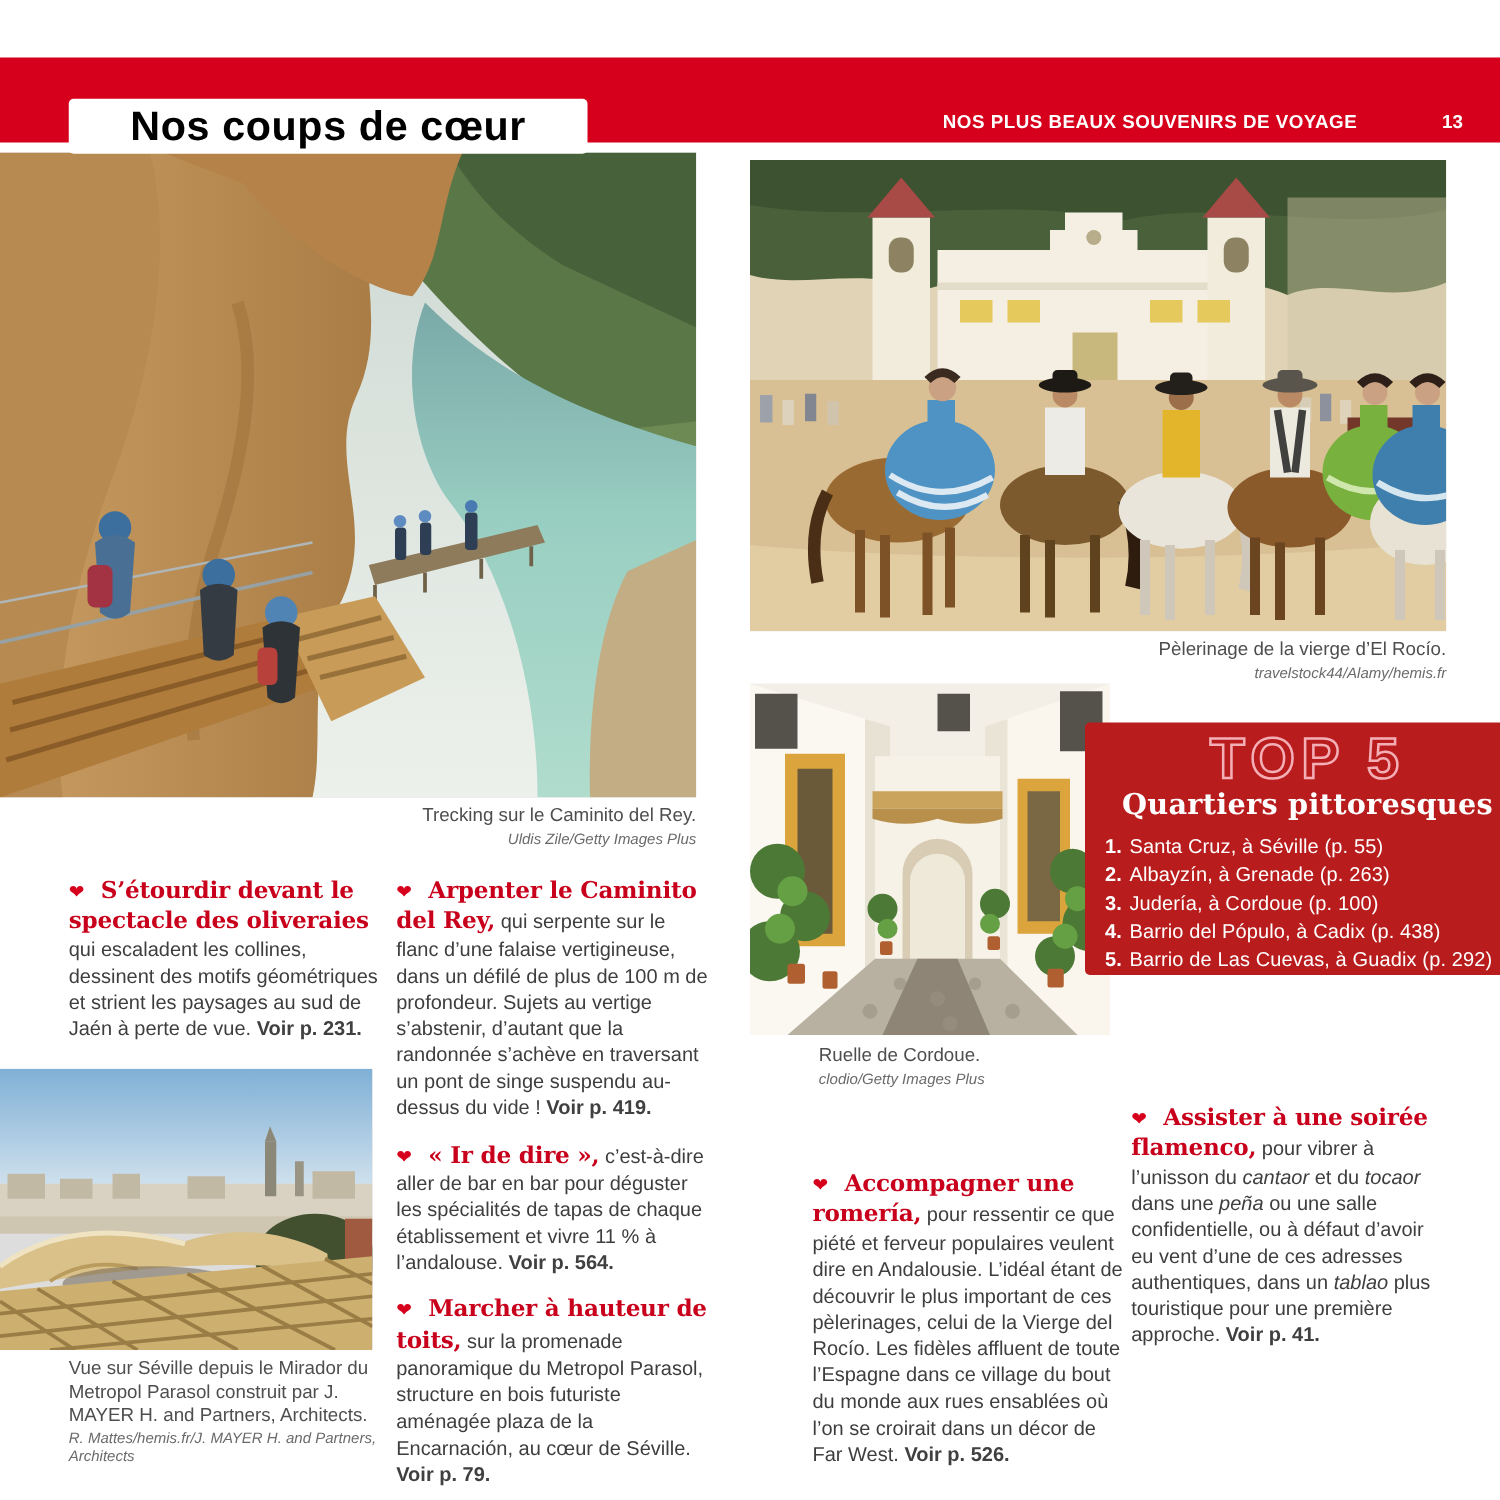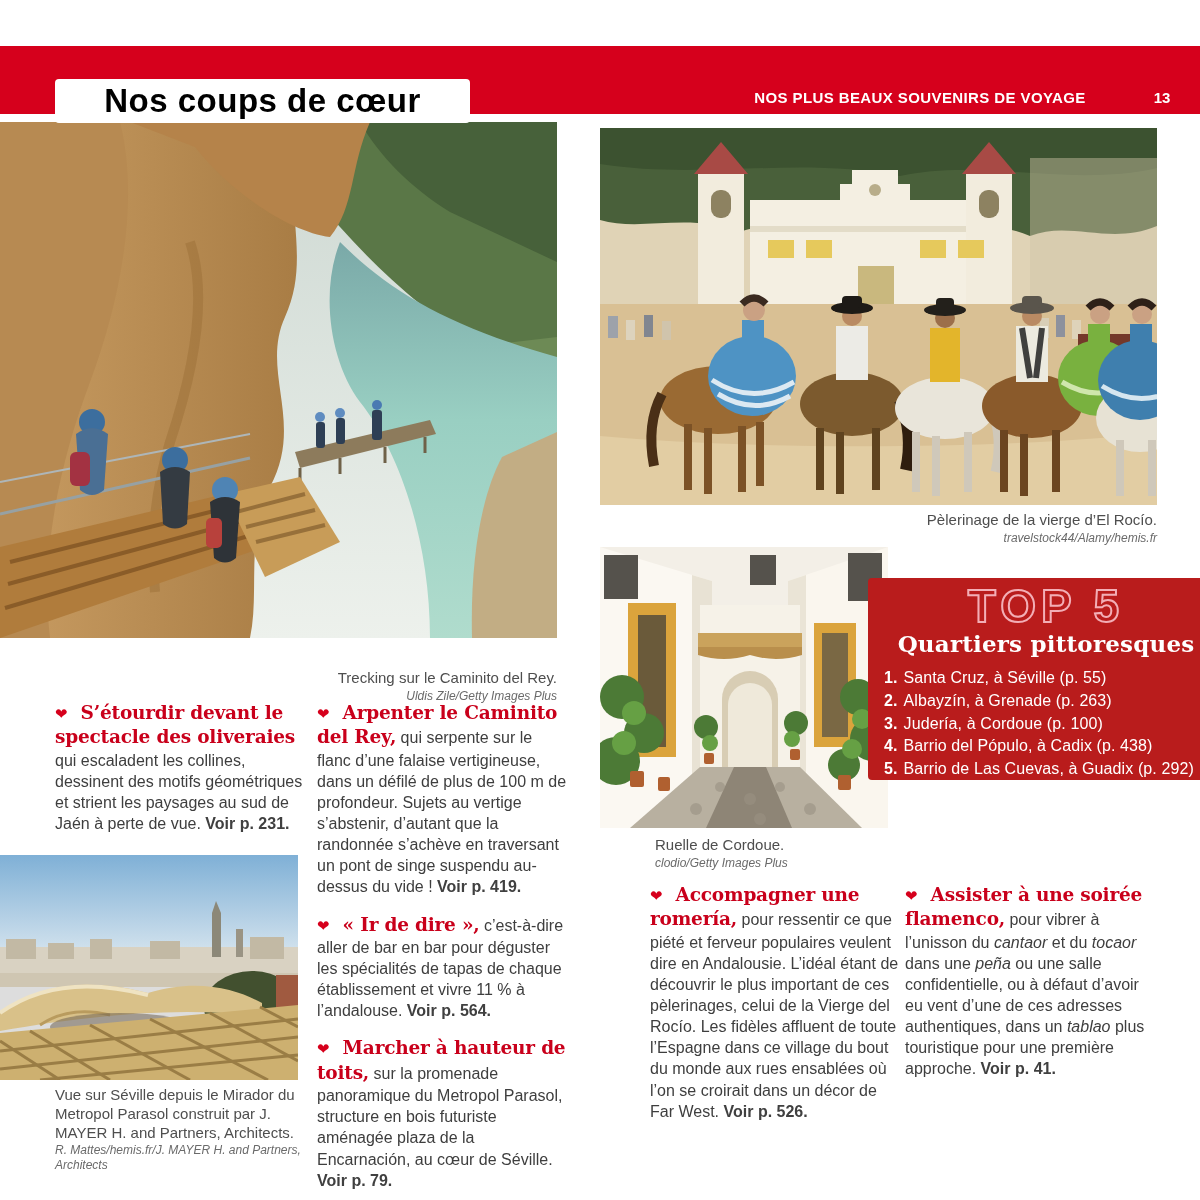--- a/index.html
+++ b/index.html
@@ -25,21 +25,21 @@
   .photo { position:absolute; overflow:hidden; background:#ddd; }
   .photo svg { display:block; width:100%; height:100%; }
   .ph-caminito { left:0; top:122px; width:557px; height:516px; }
   .ph-rocio    { left:600px; top:128px; width:557px; height:377px; }
   .ph-cordoue  { left:600px; top:547px; width:288px; height:281px; }
   .ph-seville  { left:0; top:855px; width:298px; height:225px; }
   
   .caption { position:absolute; color:#4e4e4e; font-size:15px; line-height:1.25; }
   .caption .credit { font-style:italic; font-size:12px; color:#6a6a6a; margin-top:1px; }
   .cap-right { text-align:right; }
-  .cap-caminito { left:157px; top:644px; width:400px;margin-top:25px; }
+  .cap-caminito { left:157px; top:644px; width:400px; }
   .cap-rocio    { left:757px; top:511px; width:400px; }
   .cap-cordoue  { left:655px; top:836px; width:300px; }
   .cap-seville  { left:55px;  top:1086px; width:272px; }
   
   .top5 {
     position:absolute; left:868px; top:578px; width:356px; height:202px;
     background:#b91c1c; border-radius:4px; color:#fff; padding-top:4px; z-index:2;
   }
   .top5 .kicker {
     text-align:center; font-size:46px; font-weight:bold; letter-spacing:5px; line-height:1.05;
@@ -49,21 +49,21 @@
     text-align:center; font-family:"DejaVu Serif", serif; font-weight:bold;
     font-size:23px; letter-spacing:.2px;
   }
   .top5 ol { list-style:none; margin:10px 0 0 16px; }
   .top5 li { font-size:16px; line-height:1.42; letter-spacing:.1px; }
   .top5 li .n { font-weight:bold; margin-right:6px; }
   
   .col { position:absolute; }
   .col1 { left:55px;  top:701px; width:250px; }
   .col2 { left:317px; top:701px; width:252px; }
-  .col3 { left:650px; top:883px; width:252px; }
+  .col3 { left:650px; top:936px; width:252px; }
   .col4 { left:905px; top:883px; width:254px; }
   .article { margin-bottom:15px; color:#3e3e3e; font-size:16px; line-height:1.32; }
   .article .heart { color:#d6001c; font-size:15px; margin-right:13px; }
   .article .hd {
     font-family:"DejaVu Serif", serif; font-weight:bold; color:#c9001b;
     font-size:18.5px; letter-spacing:-.2px;
   }
   .article .voir { font-weight:bold; color:#404040; }
   .article .it { font-style:italic; }
 </style>

